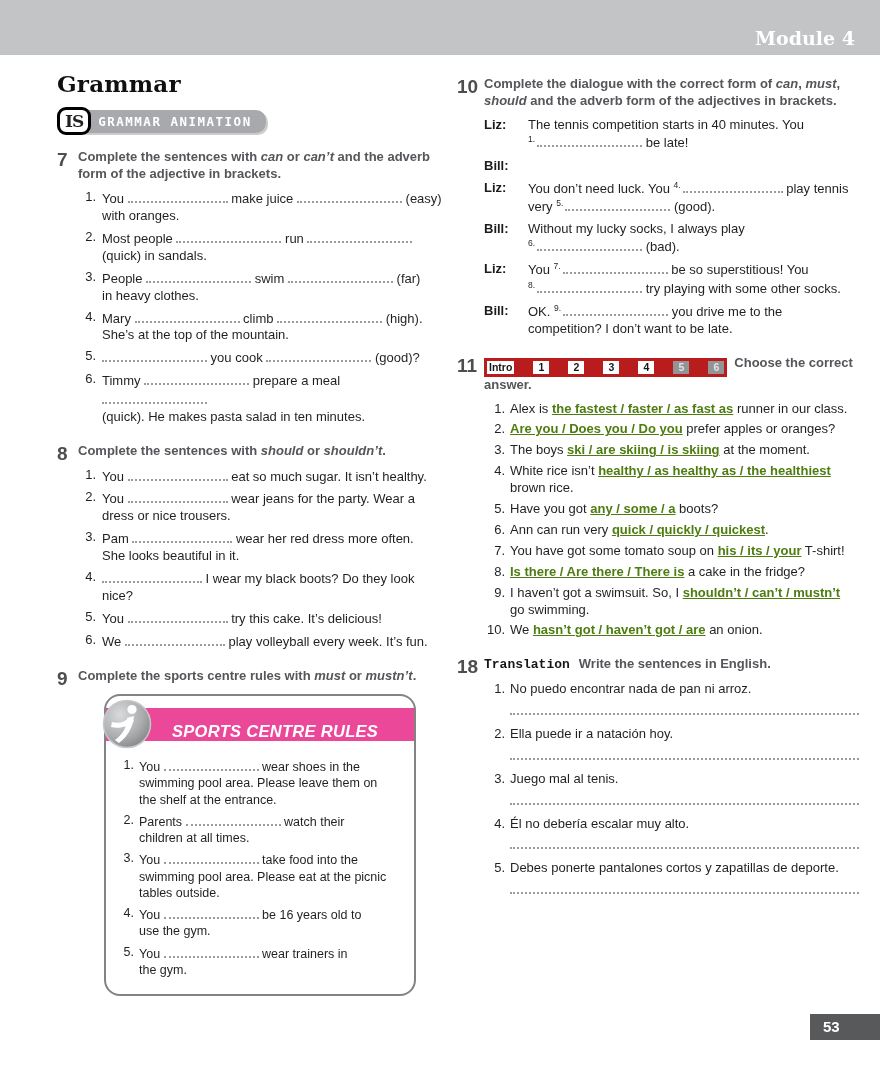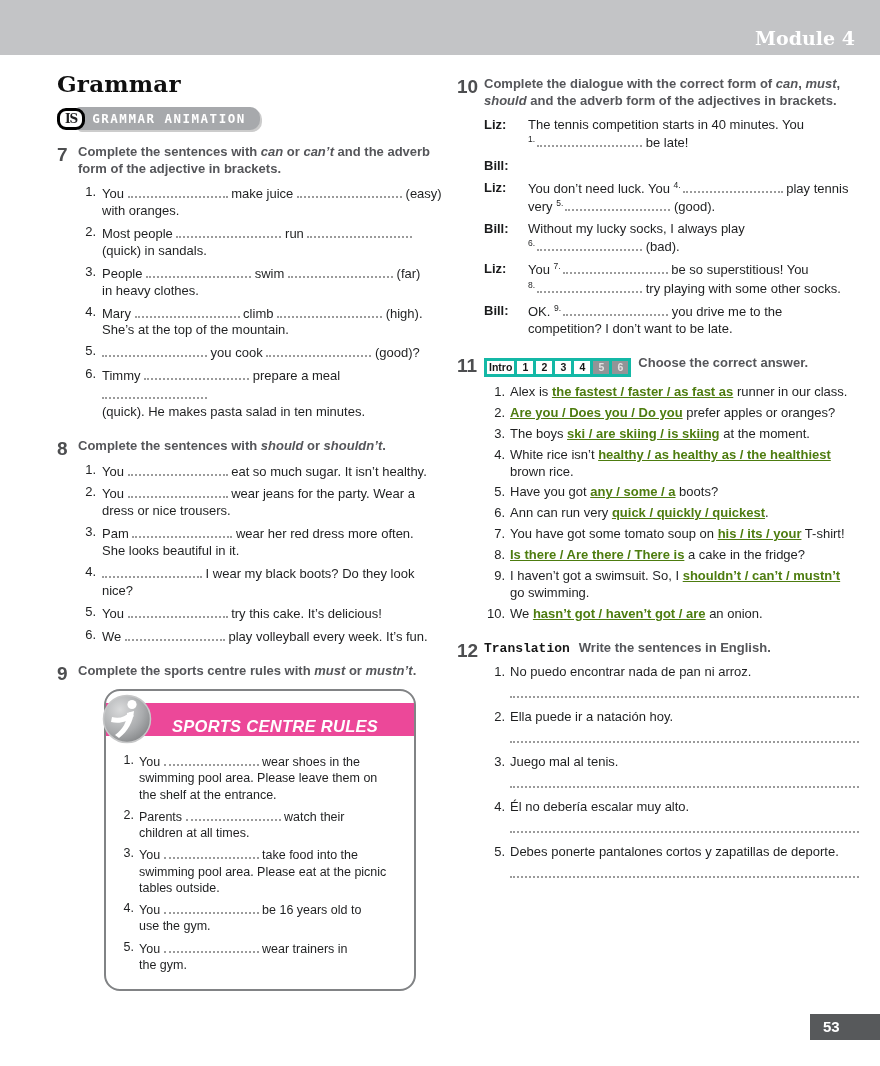--- a/index.html
+++ b/index.html
@@ -13,21 +13,21 @@
   .module-label{position:absolute;right:25px;bottom:6px;font-family:"DejaVu Serif",serif;
     font-weight:bold;font-size:19px;color:#ffffff;}
   
   .col{position:absolute;}
   .col-left{left:57px;top:70px;width:390px;}
   .col-right{left:457px;top:76px;width:402px;}
   .grammar-title{font-family:"DejaVu Serif",serif;font-size:23px;font-weight:bold;
     color:#101010;margin:0 0 10px 0;letter-spacing:.2px;}
   .badge-row{display:flex;align-items:center;margin:0 0 14px 0;}
   .is-box{border:3px solid #000;border-radius:9px;background:#fff;position:relative;z-index:2;
-    font-family:"DejaVu Serif",serif;font-weight:bold;font-size:12px;padding:1px 5px;letter-spacing:-1px;}
+    font-family:"DejaVu Serif",serif;font-weight:bold;font-size:17px;padding:1px 5px;letter-spacing:-1px;}
   .anim-pill{background:#a7a9ac;color:#fff;font-family:"DejaVu Sans Mono",monospace;font-weight:bold;
     font-size:12.5px;letter-spacing:1.5px;padding:4px 14px 4px 16px;margin-left:-9px;
     border-radius:4px 10px 10px 4px;box-shadow:2px 2px 0 rgba(110,110,110,.35);}
   
   .ex{display:flex;margin-bottom:13px;}
   .ex-num{flex:none;width:21px;font-size:19px;font-weight:bold;color:#4d4e50;line-height:1;padding-top:1px;}
   .col-right .ex-num{width:27px;}
   .ex-body{flex:1;min-width:0;}
   .instruction{font-weight:bold;color:#55565a;line-height:1.28;margin-bottom:7px;}
   .instruction i{font-style:italic;}
@@ -43,21 +43,21 @@
   .rules-banner{position:relative;margin:-14px -12px 16px;height:33px;background:#ec4899;
     display:flex;align-items:flex-end;padding-left:66px;box-sizing:border-box;}
   .rules-banner-title{color:#ffffff;font-weight:bold;font-style:italic;font-size:16.5px;letter-spacing:.3px;}
   .rules-icon{position:absolute;left:-4px;top:-9px;width:50px;height:50px;}
   .rules-box .item-num{width:16px;margin-right:5px;}
   
   .dlg-row{display:flex;margin-bottom:5px;line-height:1.32;}
   .dlg-speaker{flex:none;width:44px;font-weight:bold;color:#1a1b1c;}
   .dlg-text{flex:1;min-width:0;}
   
-  .badge-strip{display:inline-flex;gap:3px;background:#14b8a6;padding:3px;margin-right:7px;vertical-align:-4px;}
+  .badge-strip{display:inline-flex;gap:19px;background:#b91c1c;padding:3px;margin-right:7px;vertical-align:-4px;}
   .badge{display:inline-block;min-width:12px;padding:0 2px;text-align:center;background:#ffffff;
     color:#161616;font-weight:bold;font-size:10.5px;line-height:13px;}
   .badge.dark{background:#929497;color:#e2e2e2;}
   
   .ex12-title{color:#161616;margin-right:9px;font-family:Liberation Mono, monospace;}
   .ex-translation .item{margin-bottom:11px;}
   .answer-line{border-bottom:2px dotted #9b9b9b;height:1px;margin-top:14px;}
   
   .page-num-box{position:absolute;left:810px;top:1014px;width:70px;height:26px;background:#57595b;
     color:#ffffff;font-weight:bold;font-size:15px;line-height:26px;padding-left:13px;box-sizing:border-box;}
@@ -278,21 +278,21 @@
           </div>
           <div class="item">
             <span class="item-num">10.</span>
             <div class="item-text">We <b>hasn’t got / haven’t got / are</b> an onion.</div>
           </div>
         </div>
     </div>
   </section>
 
   <section class="ex ex-translation">
-    <div class="ex-num">12</div>
+    <div class="ex-num">18</div>
     <div class="ex-body">
       <div class="instruction">
         <span class="ex12-title">Translation</span><span>Write the sentences in English.</span>
       </div>
       <div class="items">
           <div class="item">
             <span class="item-num">1.</span>
             <div class="item-text">No puedo encontrar nada de pan ni arroz.<div class="answer-line"></div></div>
           </div>
           <div class="item">

